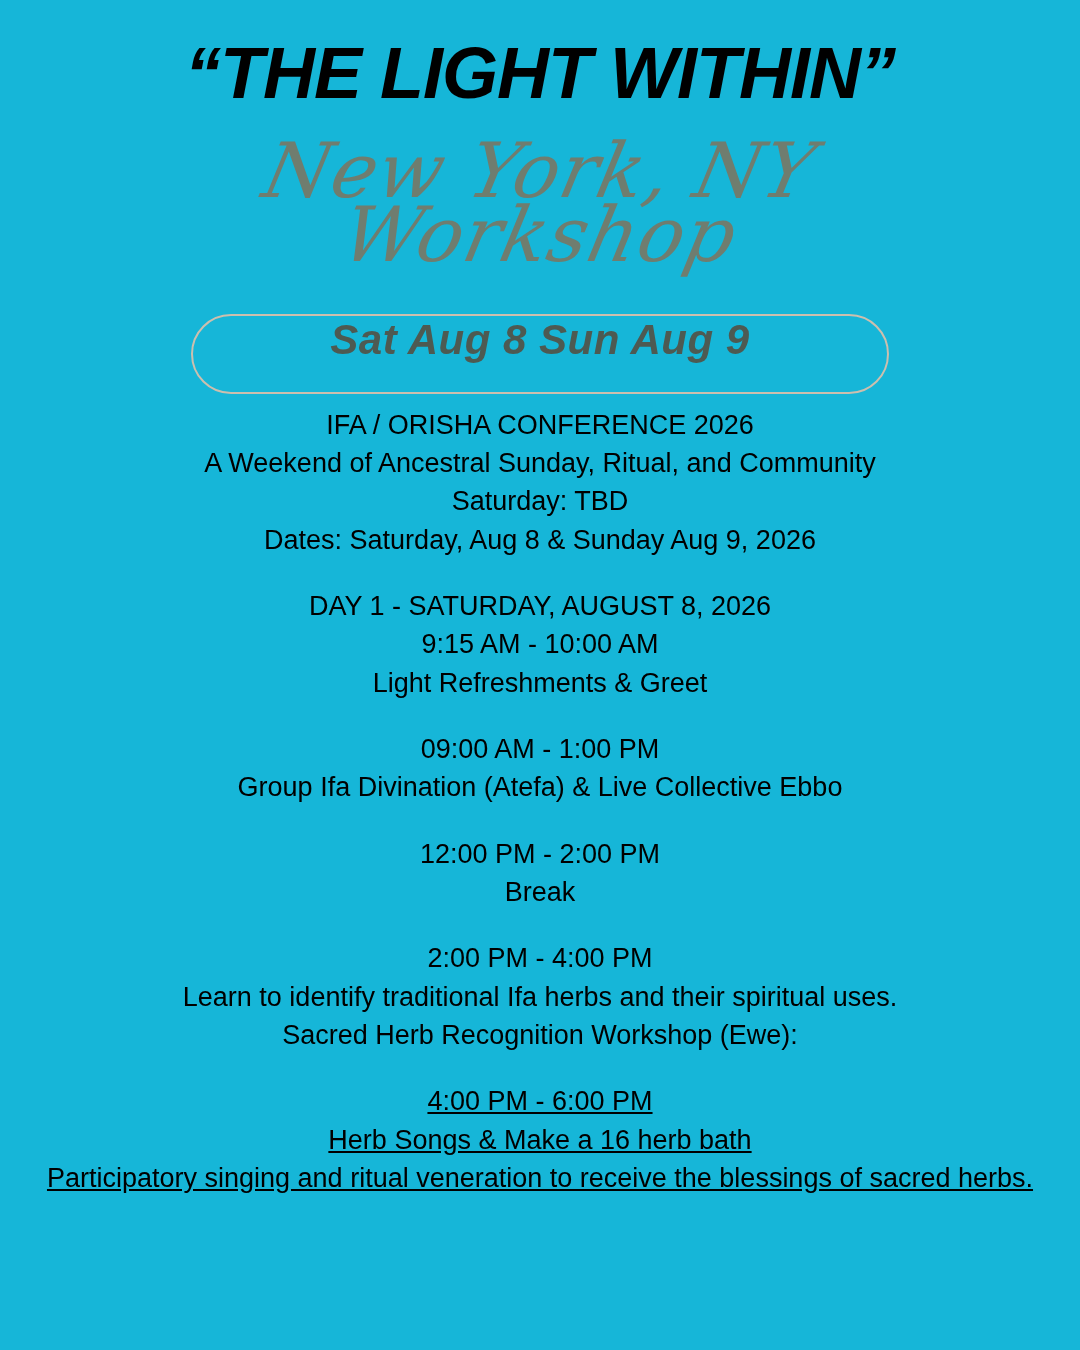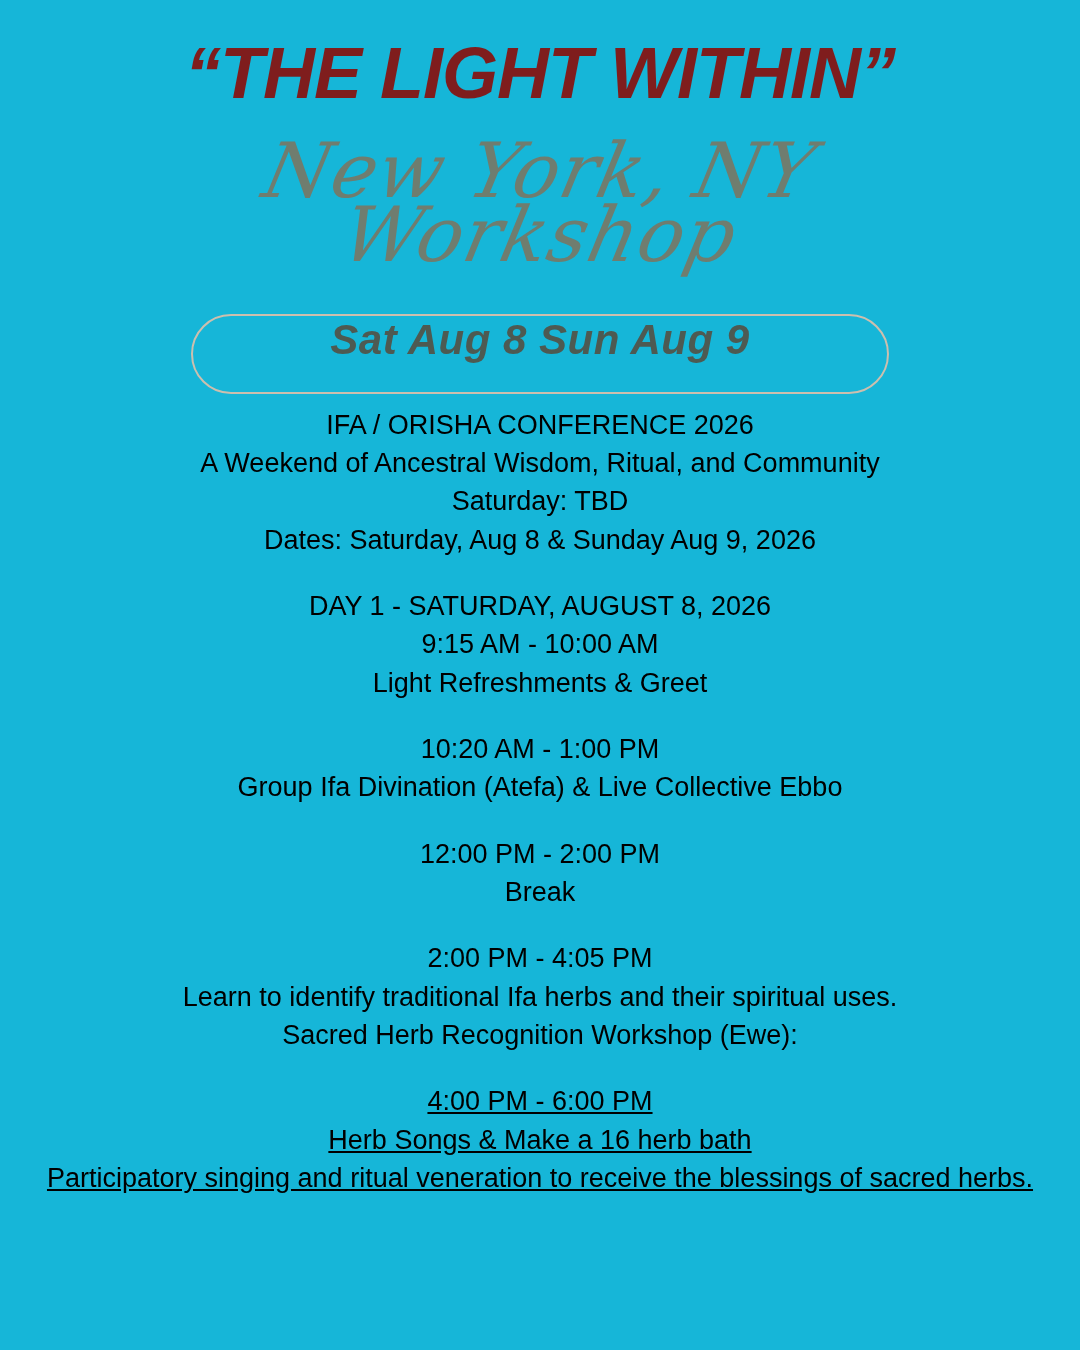--- a/index.html
+++ b/index.html
@@ -25,21 +25,21 @@
   .title {
     margin: 0;
     padding-top: 30px;
     text-align: center;
     font-family: "Liberation Sans", sans-serif;
     font-style: italic;
     font-weight: bold;
     font-size: 72px;
     line-height: 1.22;
     letter-spacing: -1px;
-    color: #7f1d1d;
+    color: #000000;
     text-transform: uppercase;
   }
 
   
   .script {
     margin: 0;
     text-align: center;
     font-family: "DejaVu Serif", serif;
     font-style: italic;
     font-weight: normal;
@@ -123,43 +123,43 @@
   <div class="pill-wrap">
     <div class="pill">
       <span class="pill-text">Sat Aug 8 Sun Aug 9</span>
     </div>
   </div>
 
   <div class="body-area">
 
     <p class="block">
       <span class="ln">IFA / ORISHA CONFERENCE 2026</span>
-      <span class="ln">A Weekend of Ancestral Wisdom, Ritual, and Community</span>
+      <span class="ln">A Weekend of Ancestral Sunday, Ritual, and Community</span>
       <span class="ln">Saturday: TBD</span>
       <span class="ln">Dates: Saturday, Aug 8 &amp; Sunday Aug 9, 2026</span>
     </p>
 
     <p class="block">
       <span class="ln">DAY 1 - SATURDAY, AUGUST 8, 2026</span>
       <span class="ln">9:15 AM - 10:00 AM</span>
       <span class="ln">Light Refreshments &amp; Greet</span>
     </p>
 
     <p class="block">
-      <span class="ln">10:20 AM - 1:00 PM</span>
+      <span class="ln">09:00 AM - 1:00 PM</span>
       <span class="ln">Group Ifa Divination (Atefa) &amp; Live Collective Ebbo</span>
     </p>
 
     <p class="block">
       <span class="ln">12:00 PM - 2:00 PM</span>
       <span class="ln">Break</span>
     </p>
 
     <p class="block">
-      <span class="ln">2:00 PM - 4:05 PM</span>
+      <span class="ln">2:00 PM - 4:00 PM</span>
       <span class="ln">Learn to identify traditional Ifa herbs and their spiritual uses.</span>
       <span class="ln">Sacred Herb Recognition Workshop (Ewe):</span>
     </p>
 
     <p class="block wide">
       <span class="ln">4:00 PM - 6:00 PM</span>
       <span class="ln">Herb Songs &amp; Make a 16 herb bath</span>
       <span class="ln">Participatory singing and ritual veneration to receive the blessings of sacred herbs.</span>
     </p>
 

